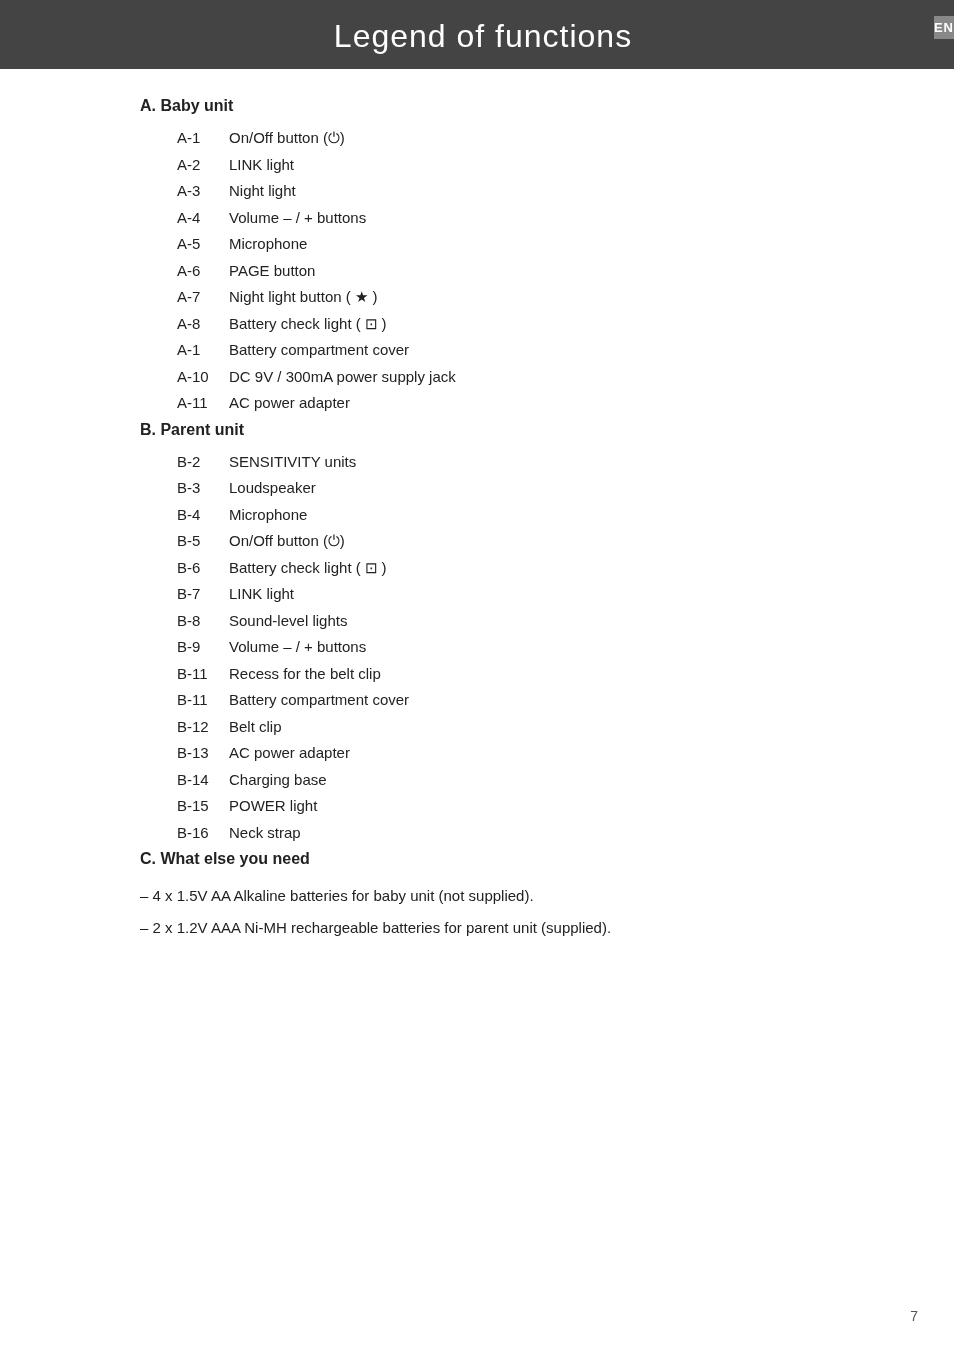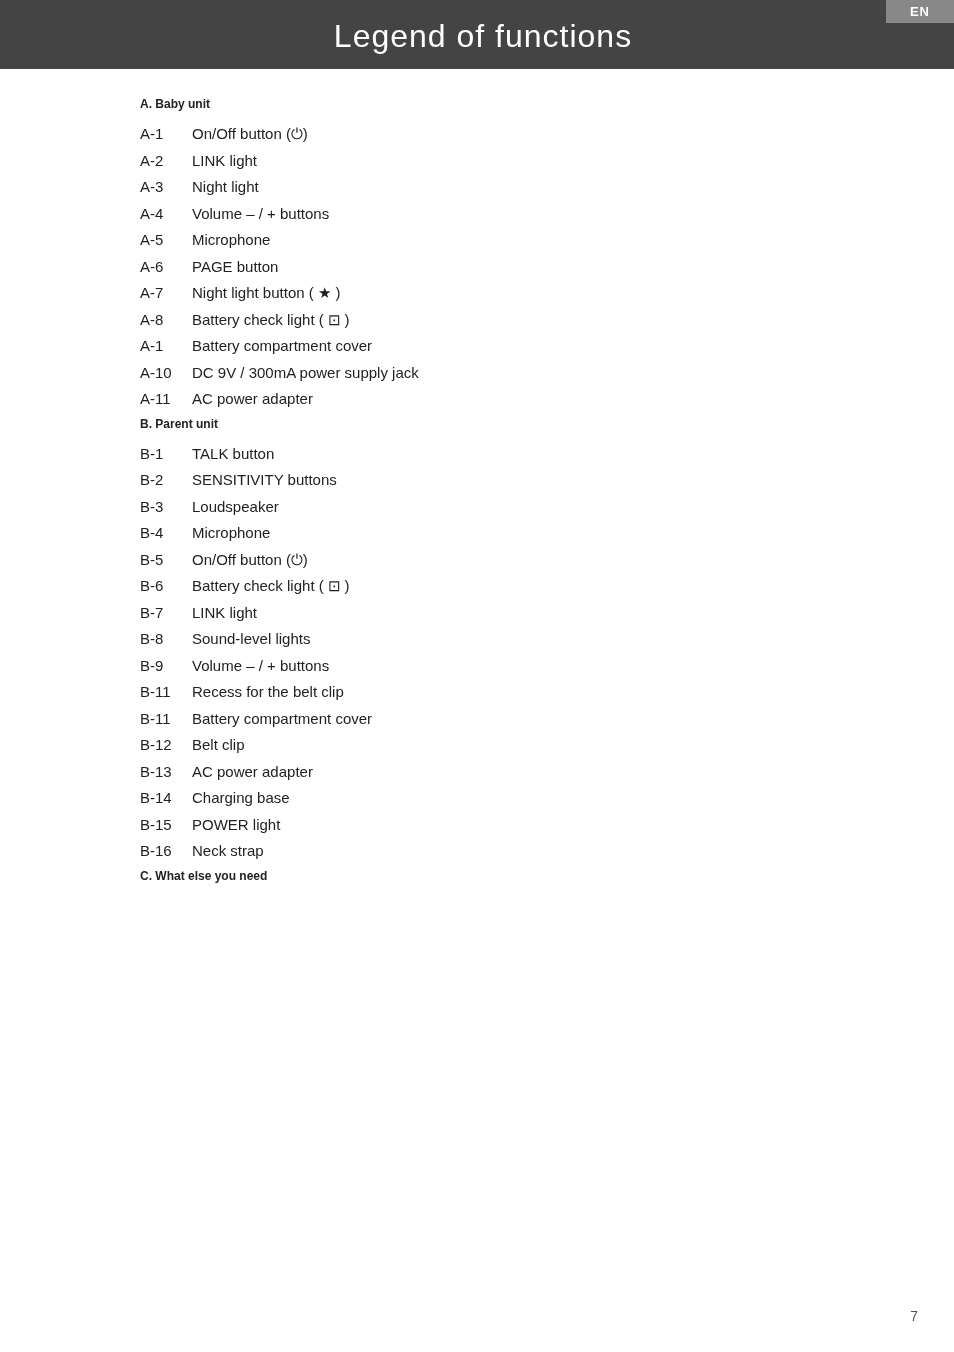--- a/index.html
+++ b/index.html
@@ -38,37 +38,37 @@
       color: #ffffff;
       font-size: 32px;
       font-weight: 300;
       letter-spacing: 1px;
       padding-left: 12px;
     }
 
     .en-badge {
       position: absolute;
       right: 0;
-      top: 0;
+      top: 16px;
       background: #888888;
       color: #fff;
       font-size: 13px;
       font-weight: bold;
-      padding: 4px 24px;
+      padding: 4px 0;
       letter-spacing: 1px;
     }
 
     
     .content {
       padding: 28px 120px 40px 140px;
     }
 
     
     .section-heading {
-      font-size: 12px;
+      font-size: 16px;
       font-weight: bold;
       color: #222;
       margin-top: 28px;
       margin-bottom: 10px;
     }
 
     .section-heading:first-child {
       margin-top: 0;
     }
 
@@ -79,20 +79,21 @@
     }
 
     .item-list li {
       display: flex;
       flex-direction: row;
       align-items: baseline;
       padding: 2px 0;
       font-size: 15px;
       color: #222;
       line-height: 1.5;
+      margin-left: 37px;
     }
 
     .item-code {
       min-width: 52px;
       font-size: 15px;
       color: #222;
       flex-shrink: 0;
     }
 
     .item-desc {
@@ -191,26 +192,22 @@
             <span class="item-code">A-11</span>
             <span class="item-desc">AC power adapter</span>
           </li>
         </ul>
     </div>
 
     <div>
       <div class="section-heading">B. Parent unit</div>
       <ul class="item-list" id="section-b-list">
           <li>
-            <span class="item-code">B-1</span>
-            <span class="item-desc">TALK button</span>
-          </li>
-          <li>
             <span class="item-code">B-2</span>
-            <span class="item-desc">SENSITIVITY buttons</span>
+            <span class="item-desc">SENSITIVITY units</span>
           </li>
           <li>
             <span class="item-code">B-3</span>
             <span class="item-desc">Loudspeaker</span>
           </li>
           <li>
             <span class="item-code">B-4</span>
             <span class="item-desc">Microphone</span>
           </li>
           <li>
@@ -261,19 +258,23 @@
             <span class="item-code">B-16</span>
             <span class="item-desc">Neck strap</span>
           </li>
         </ul>
     </div>
 
     <div>
       <div class="section-heading">C. What else you need</div>
       <div id="section-c-intro">
         </div>
+      <ul class="section-c-list" id="section-c-bullets">
+          <li>–  4 x 1.5V AA Alkaline batteries for baby unit (not supplied).</li>
+          <li>–  2 x 1.2V AAA Ni-MH rechargeable batteries for parent unit (supplied).</li>
+        </ul>
     </div>
 
   </div>
 
   <div class="page-number">7</div>
 
 </div>
 
 </body></html>

